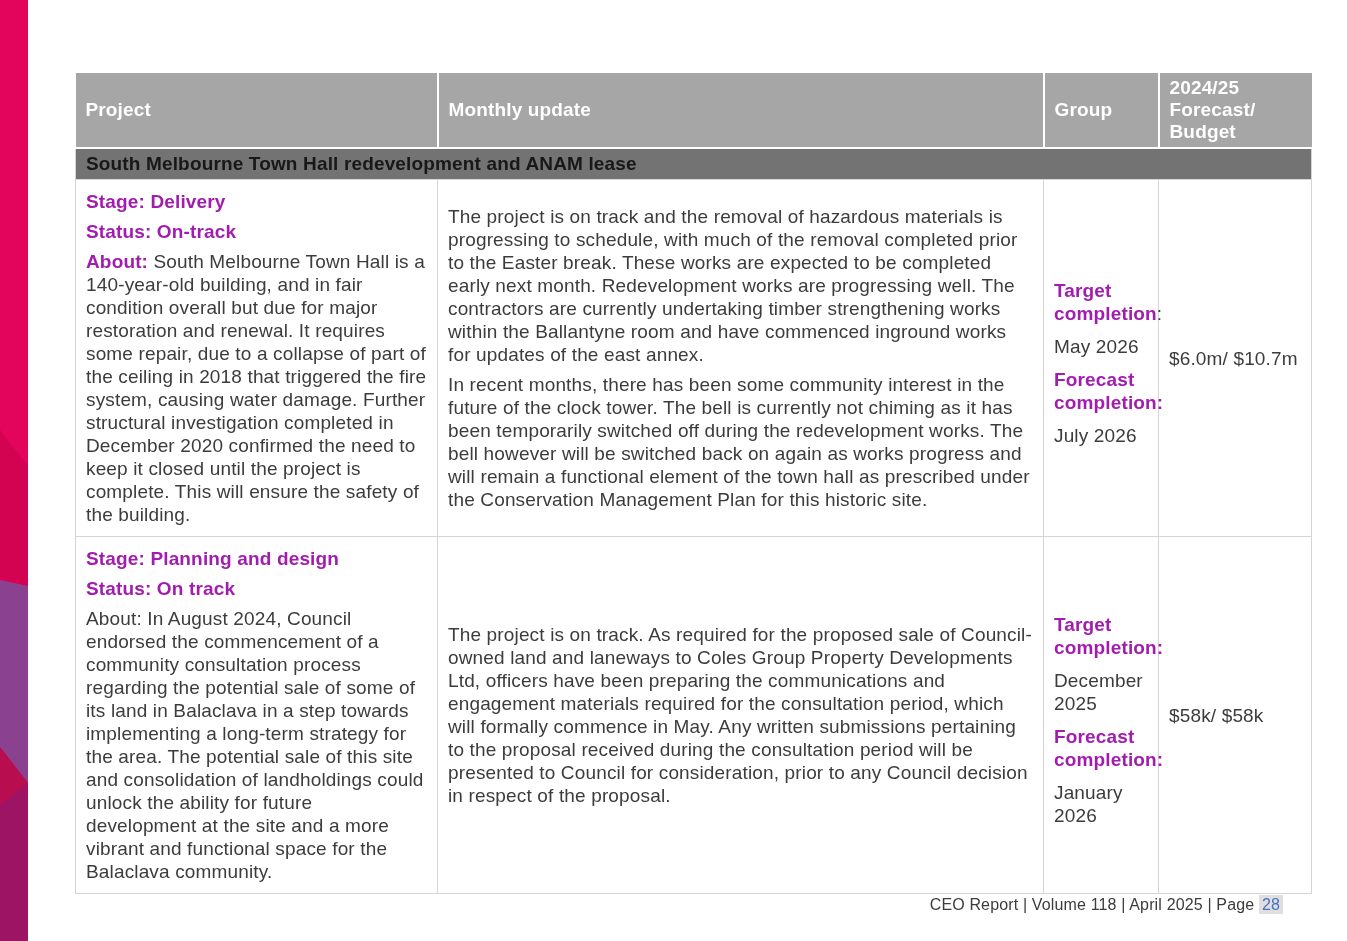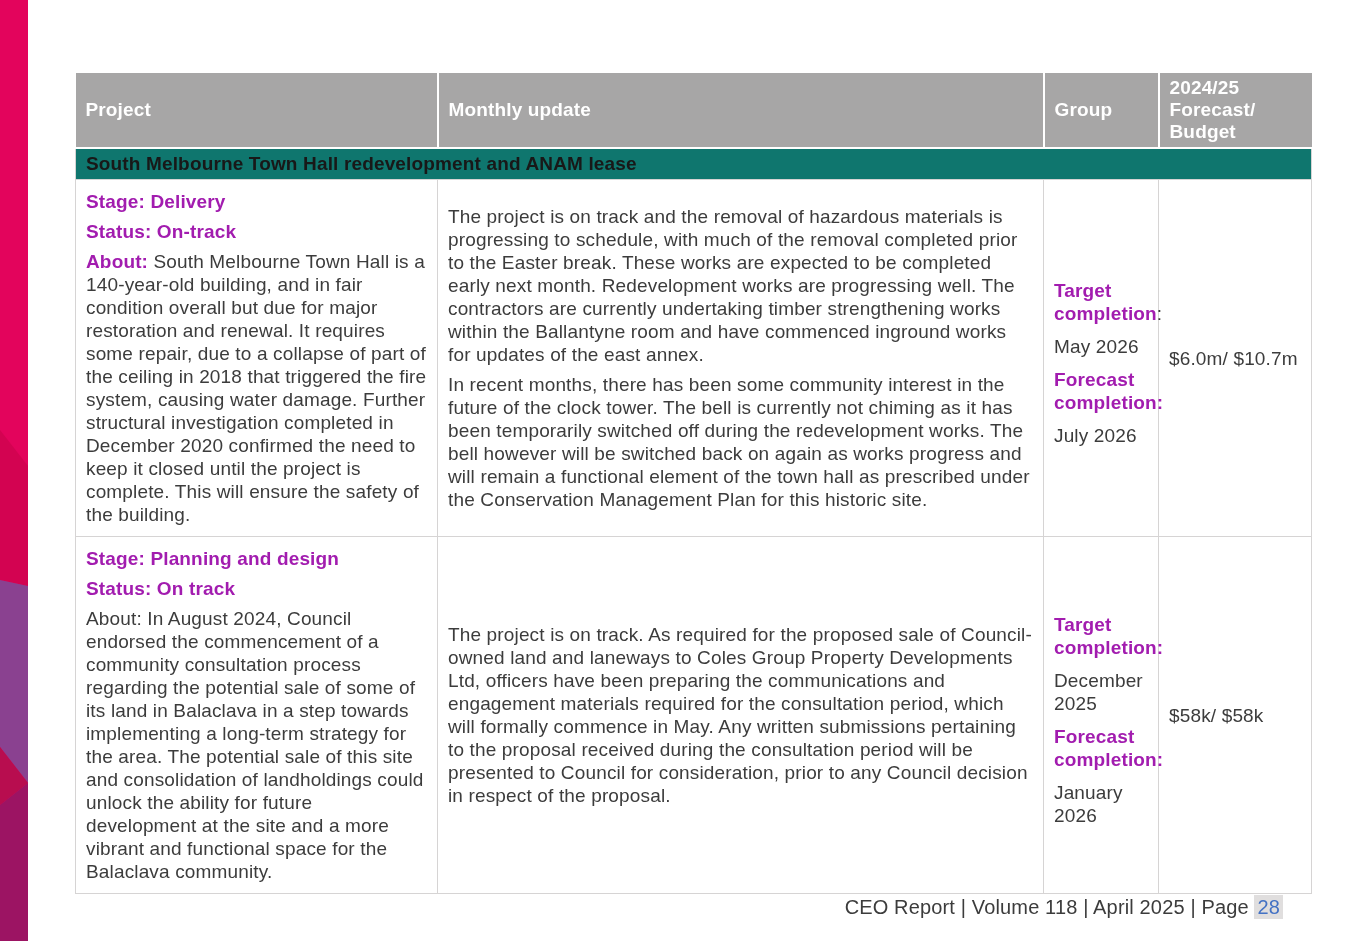--- a/index.html
+++ b/index.html
@@ -38,21 +38,21 @@
     text-align: left;
     vertical-align: middle;
     padding: 4px 10px;
     height: 46px;
     border-bottom: 2px solid #ffffff;
     line-height: 22px;
   }
   .head-row th + th { border-left: 2px solid #ffffff; }
 
   .section-row td {
-    background: #0f766e;
+    background: #737373;
     font-weight: bold;
     color: #181818;
     height: 30px;
     padding: 4px 10px;
     border: 1px solid #d6d4d4;
     vertical-align: middle;
   }
 
   .body-row td {
     border: 1px solid #d6d4d4;
@@ -72,21 +72,21 @@
   .date-cell { padding-right: 18px !important; }
   .date-cell p { margin: 10px 0 6px 0; }
 
   .budget-cell { padding-right: 6px !important; }
 
   
   .footer {
     position: absolute;
     top: 896px;
     right: 64px;
-    font-size: 20px;
+    font-size: 16px;
     letter-spacing: 0.15px;
     color: #3c3c3c;
     white-space: nowrap;
   }
   .pagenum {
     background: #e0dede;
     color: #4472c4;
     padding: 1px 3px;
   }
 </style>

